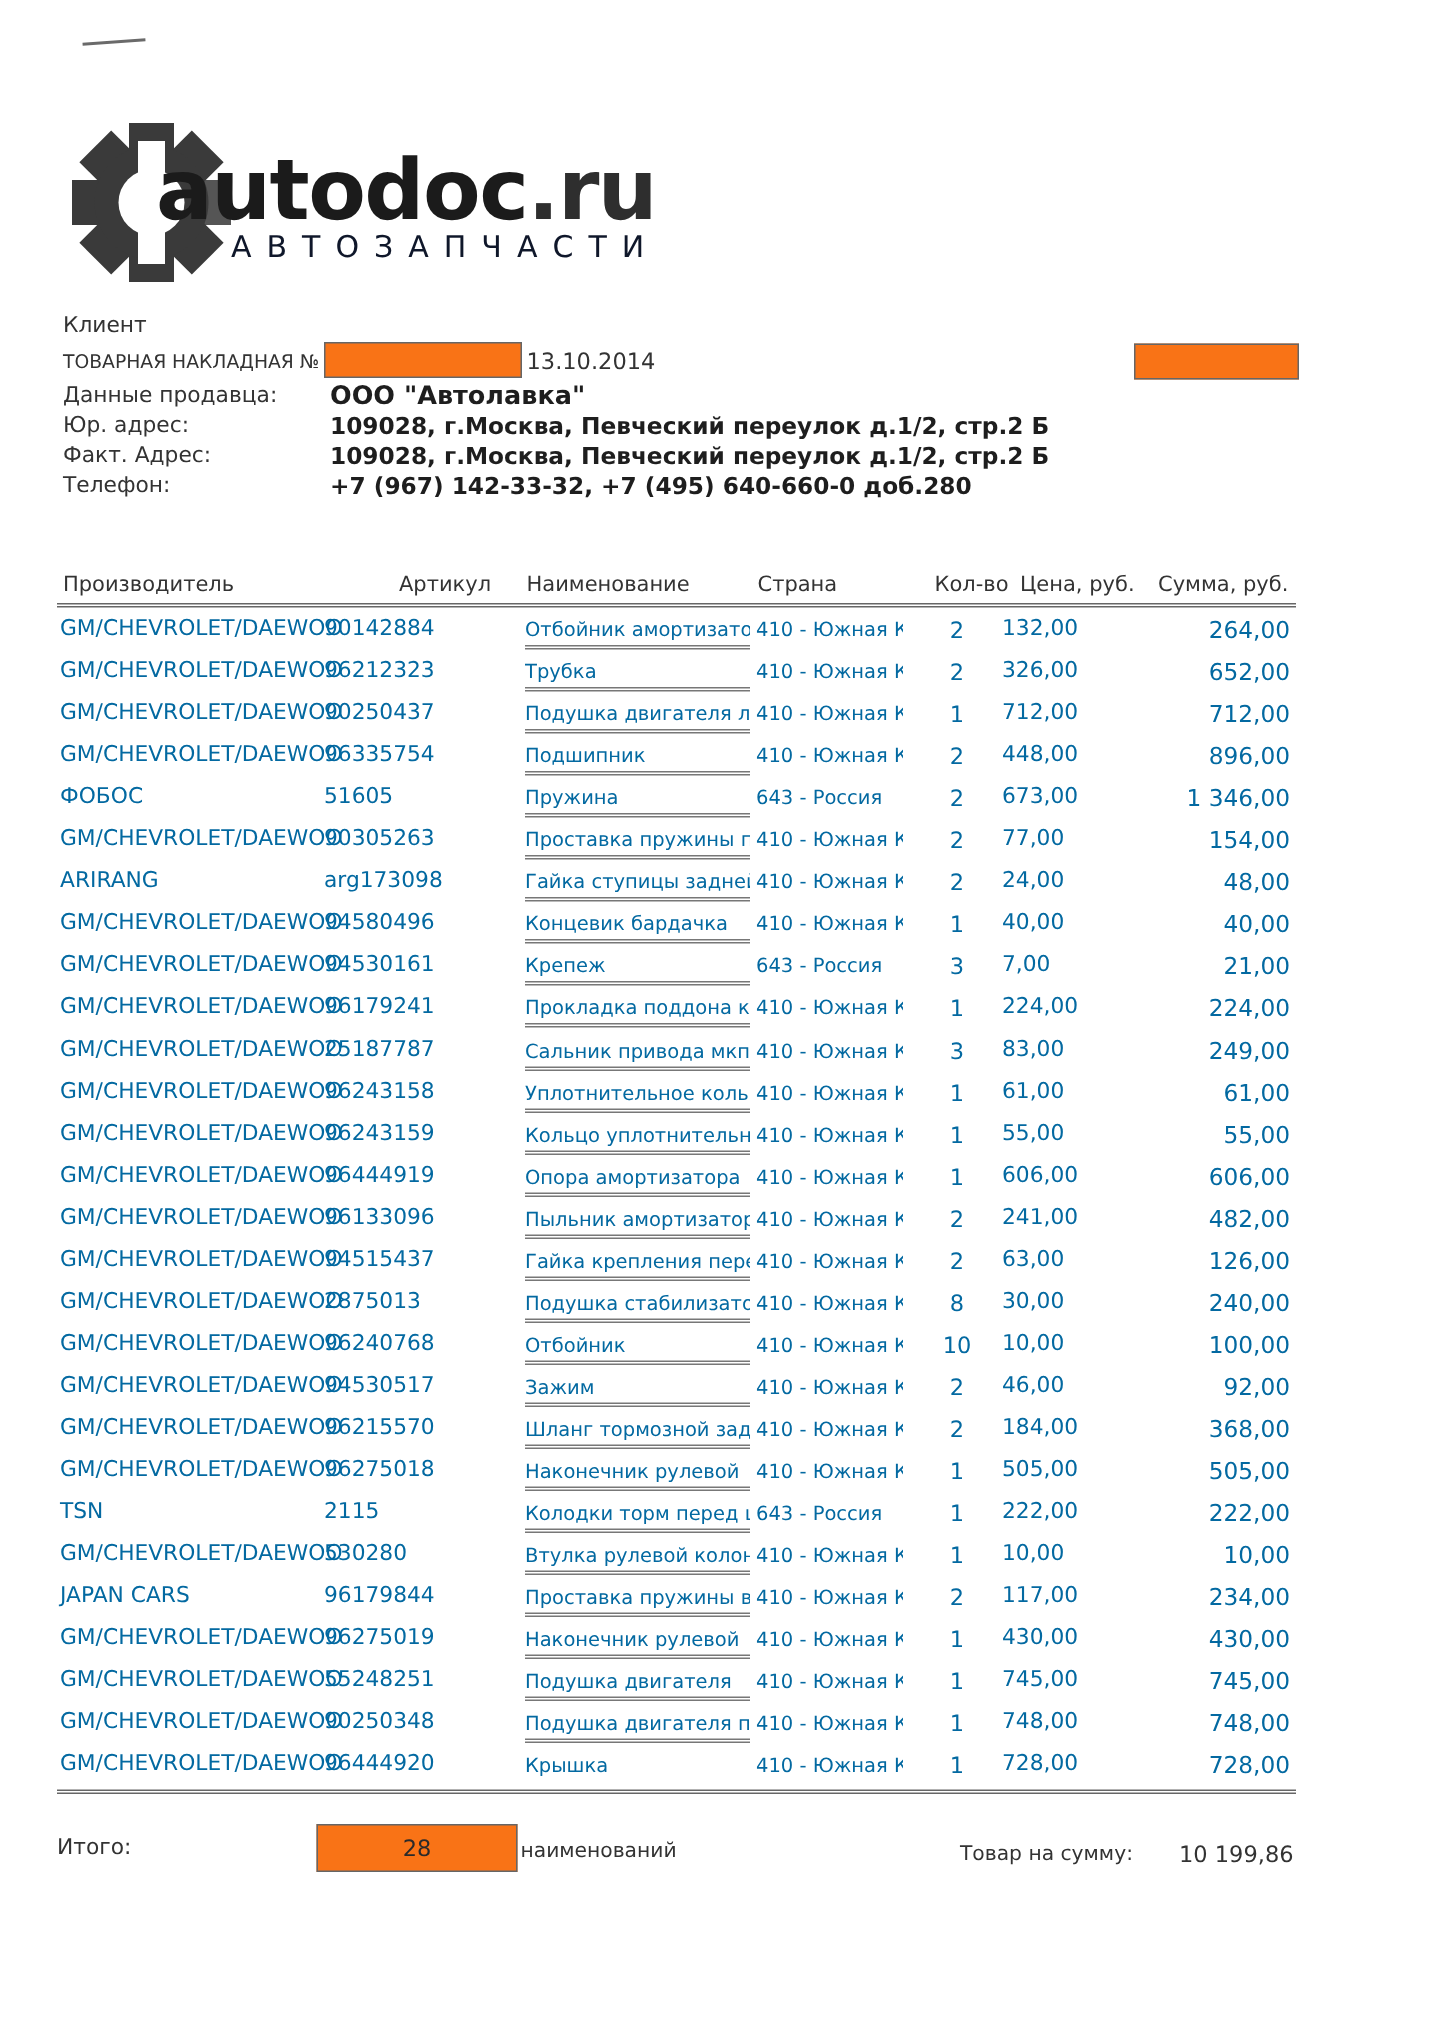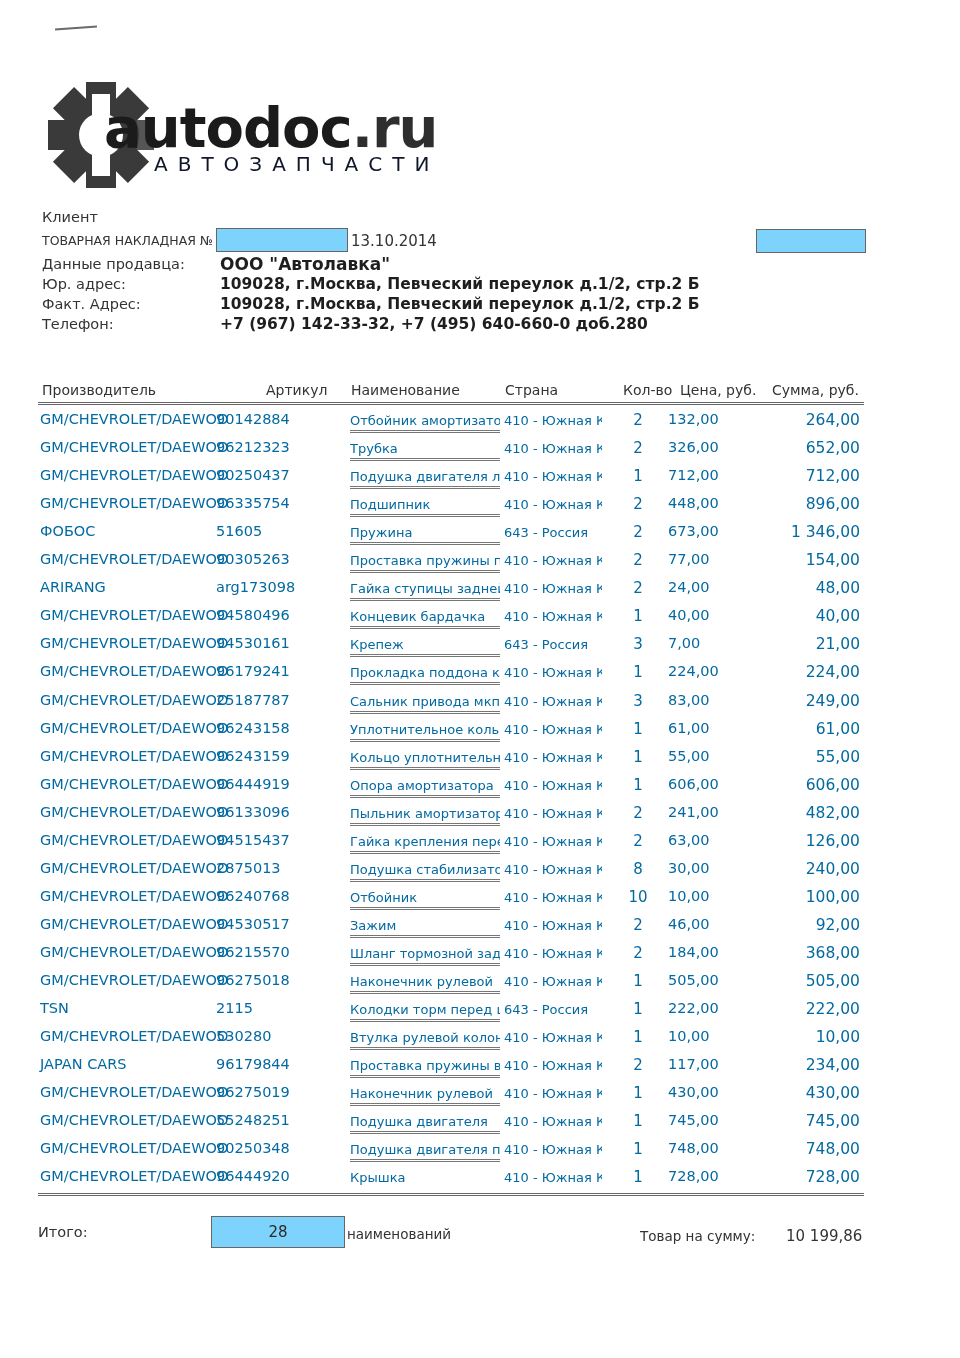--- a/index.html
+++ b/index.html
@@ -13,21 +13,21 @@
   .gear { position: absolute; left: 0; top: 0; width: 110px; height: 110px; }
   .logo-word { position: absolute; left: 58px; top: 20px; font-family: "DejaVu Sans", sans-serif;
                font-weight: bold; font-size: 56px; letter-spacing: -1px; color: #1b1b1b; line-height: 1; }
   .logo-word .ru { color: #2e2e2e; }
   .logo-sub { position: absolute; left: 108px; top: 72px; font-size: 20px; letter-spacing: 10px;
               font-weight: normal; color: #0f172a; }
 
   
   .lbl { position: absolute; left: 42px; font-size: 14.5px; color: #333; }
   .val { position: absolute; left: 220px; font-weight: bold; font-size: 15.5px; color: #1e1e1e; }
-  .box { position: absolute; border: 1px solid #666; background: #7dd3fc; }
+  .box { position: absolute; border: 1px solid #666; background: #f97316; }
 
   
   .thead { position: absolute; left: 38px; top: 380px; width: 826px; height: 22px;
            border-bottom: 3px double #666; font-size: 14px; color: #333; }
   .thead span { position: absolute; top: 2px; }
   .row { position: absolute; left: 38px; width: 826px; height: 28px; font-size: 14.5px; color: #0369a1; }
   .row span { position: absolute; top: 3px; white-space: nowrap; }
   .c-mfr { left: 2px; }
   .c-art { left: 178px; }
   .c-name { left: 312px; width: 150px; overflow: hidden; font-size: 13px; top: 5px !important;

